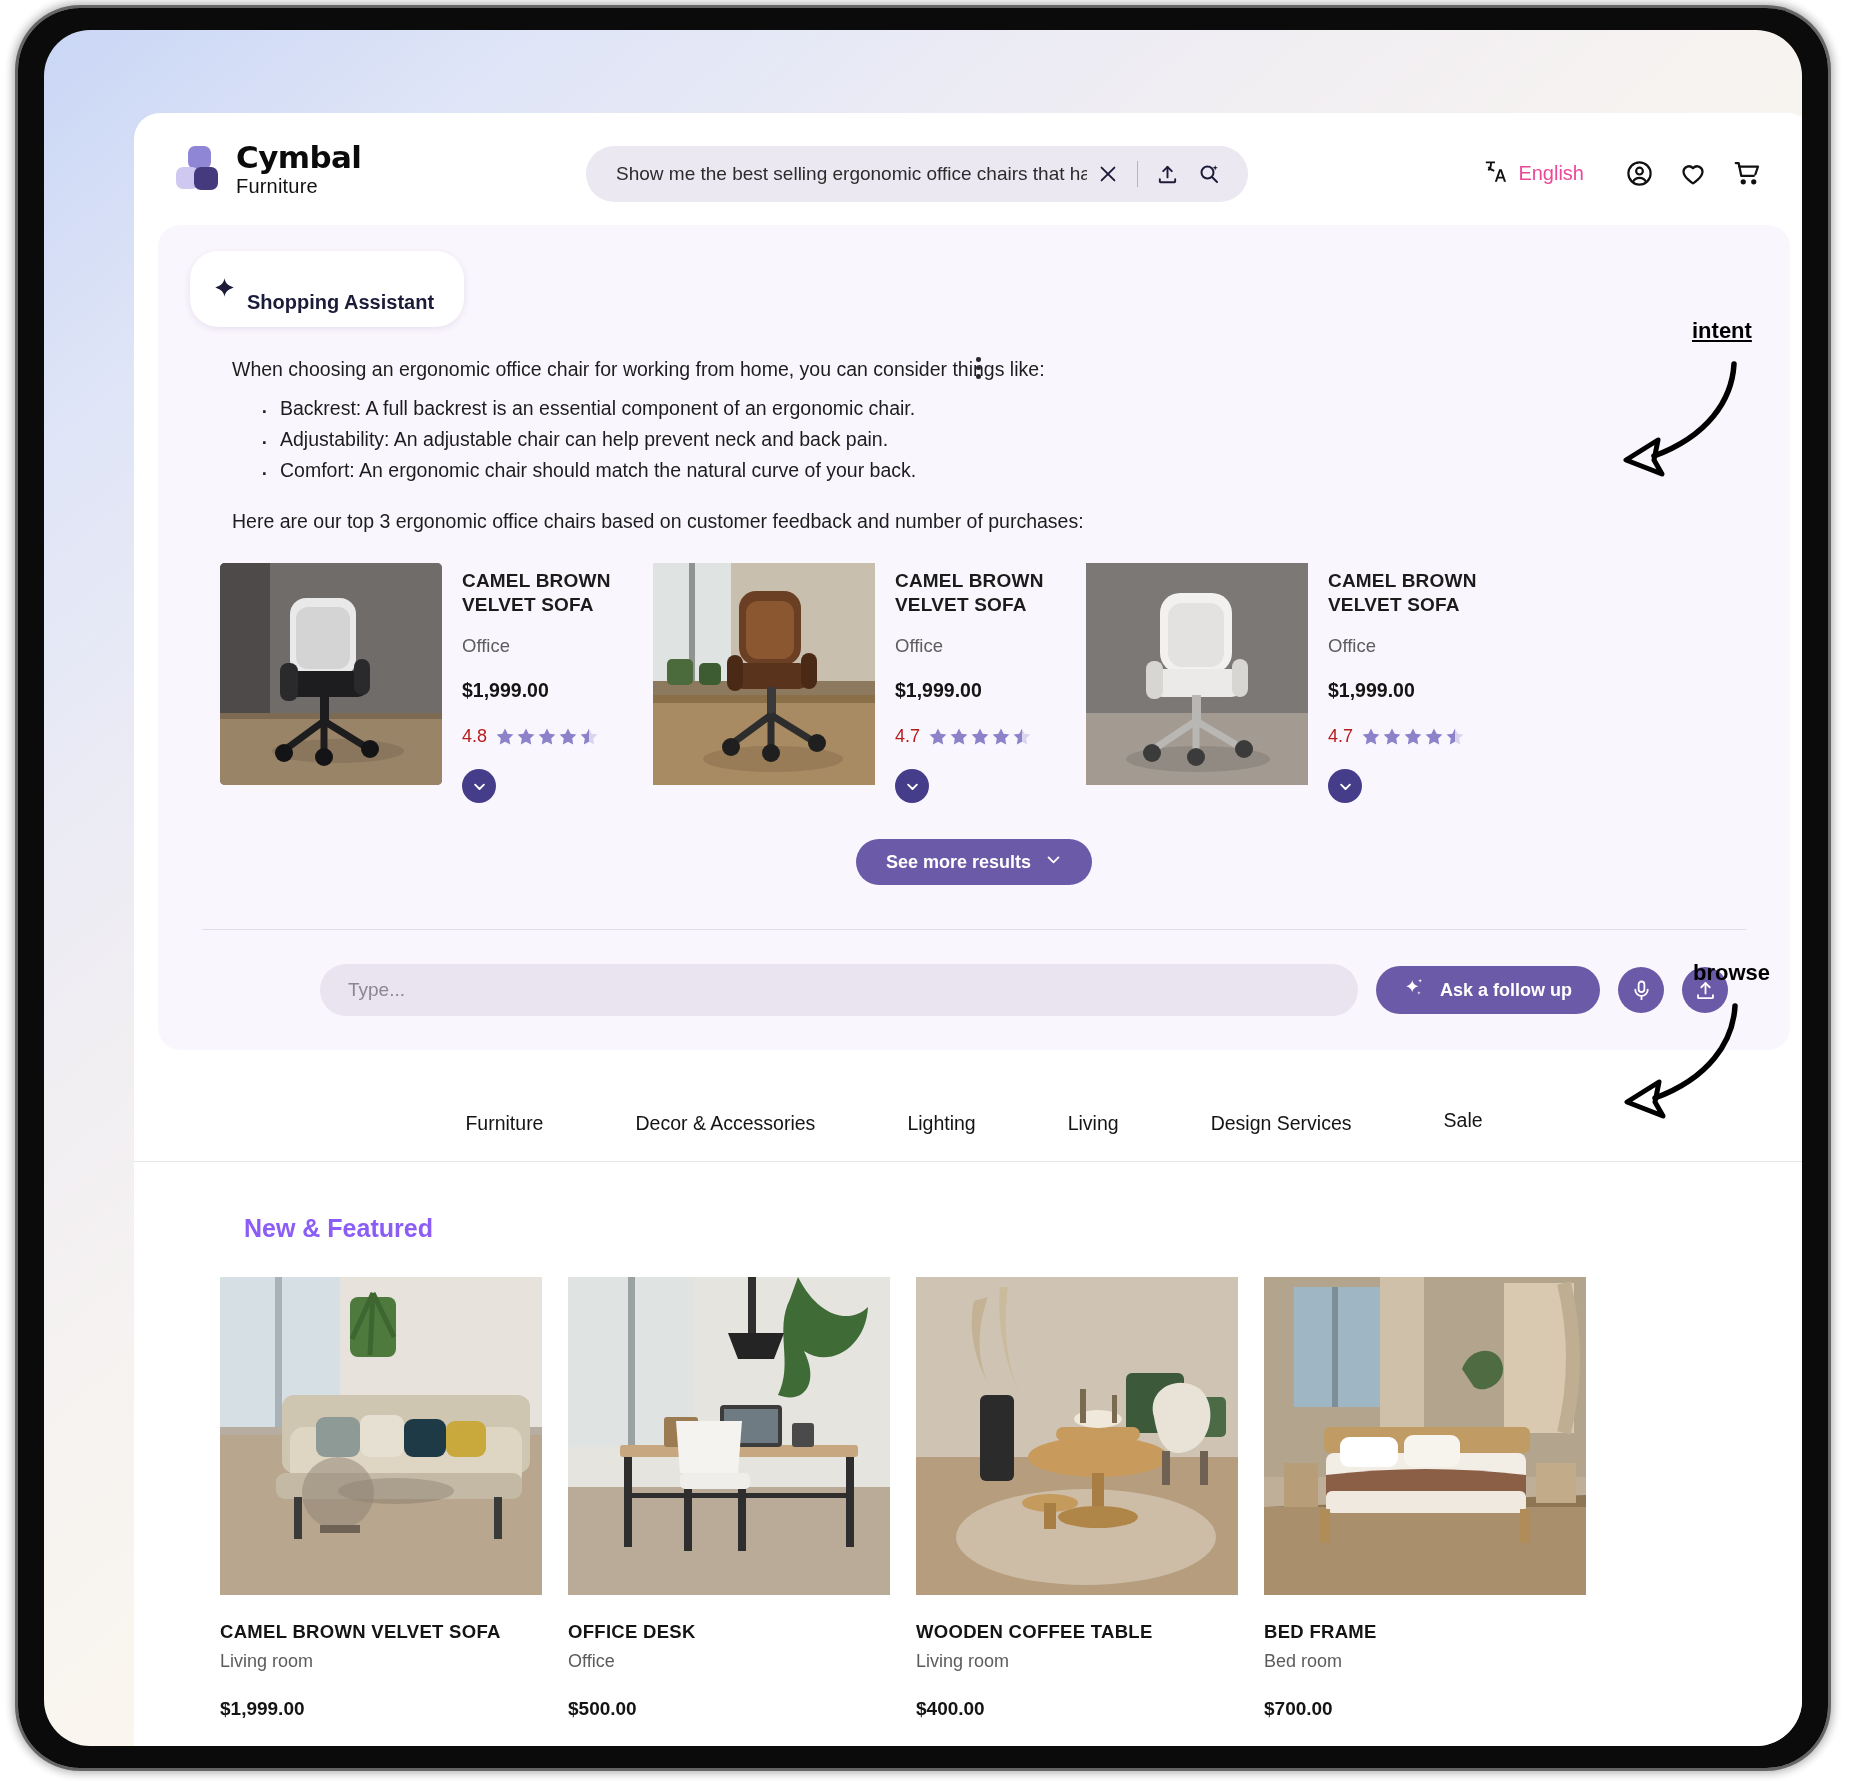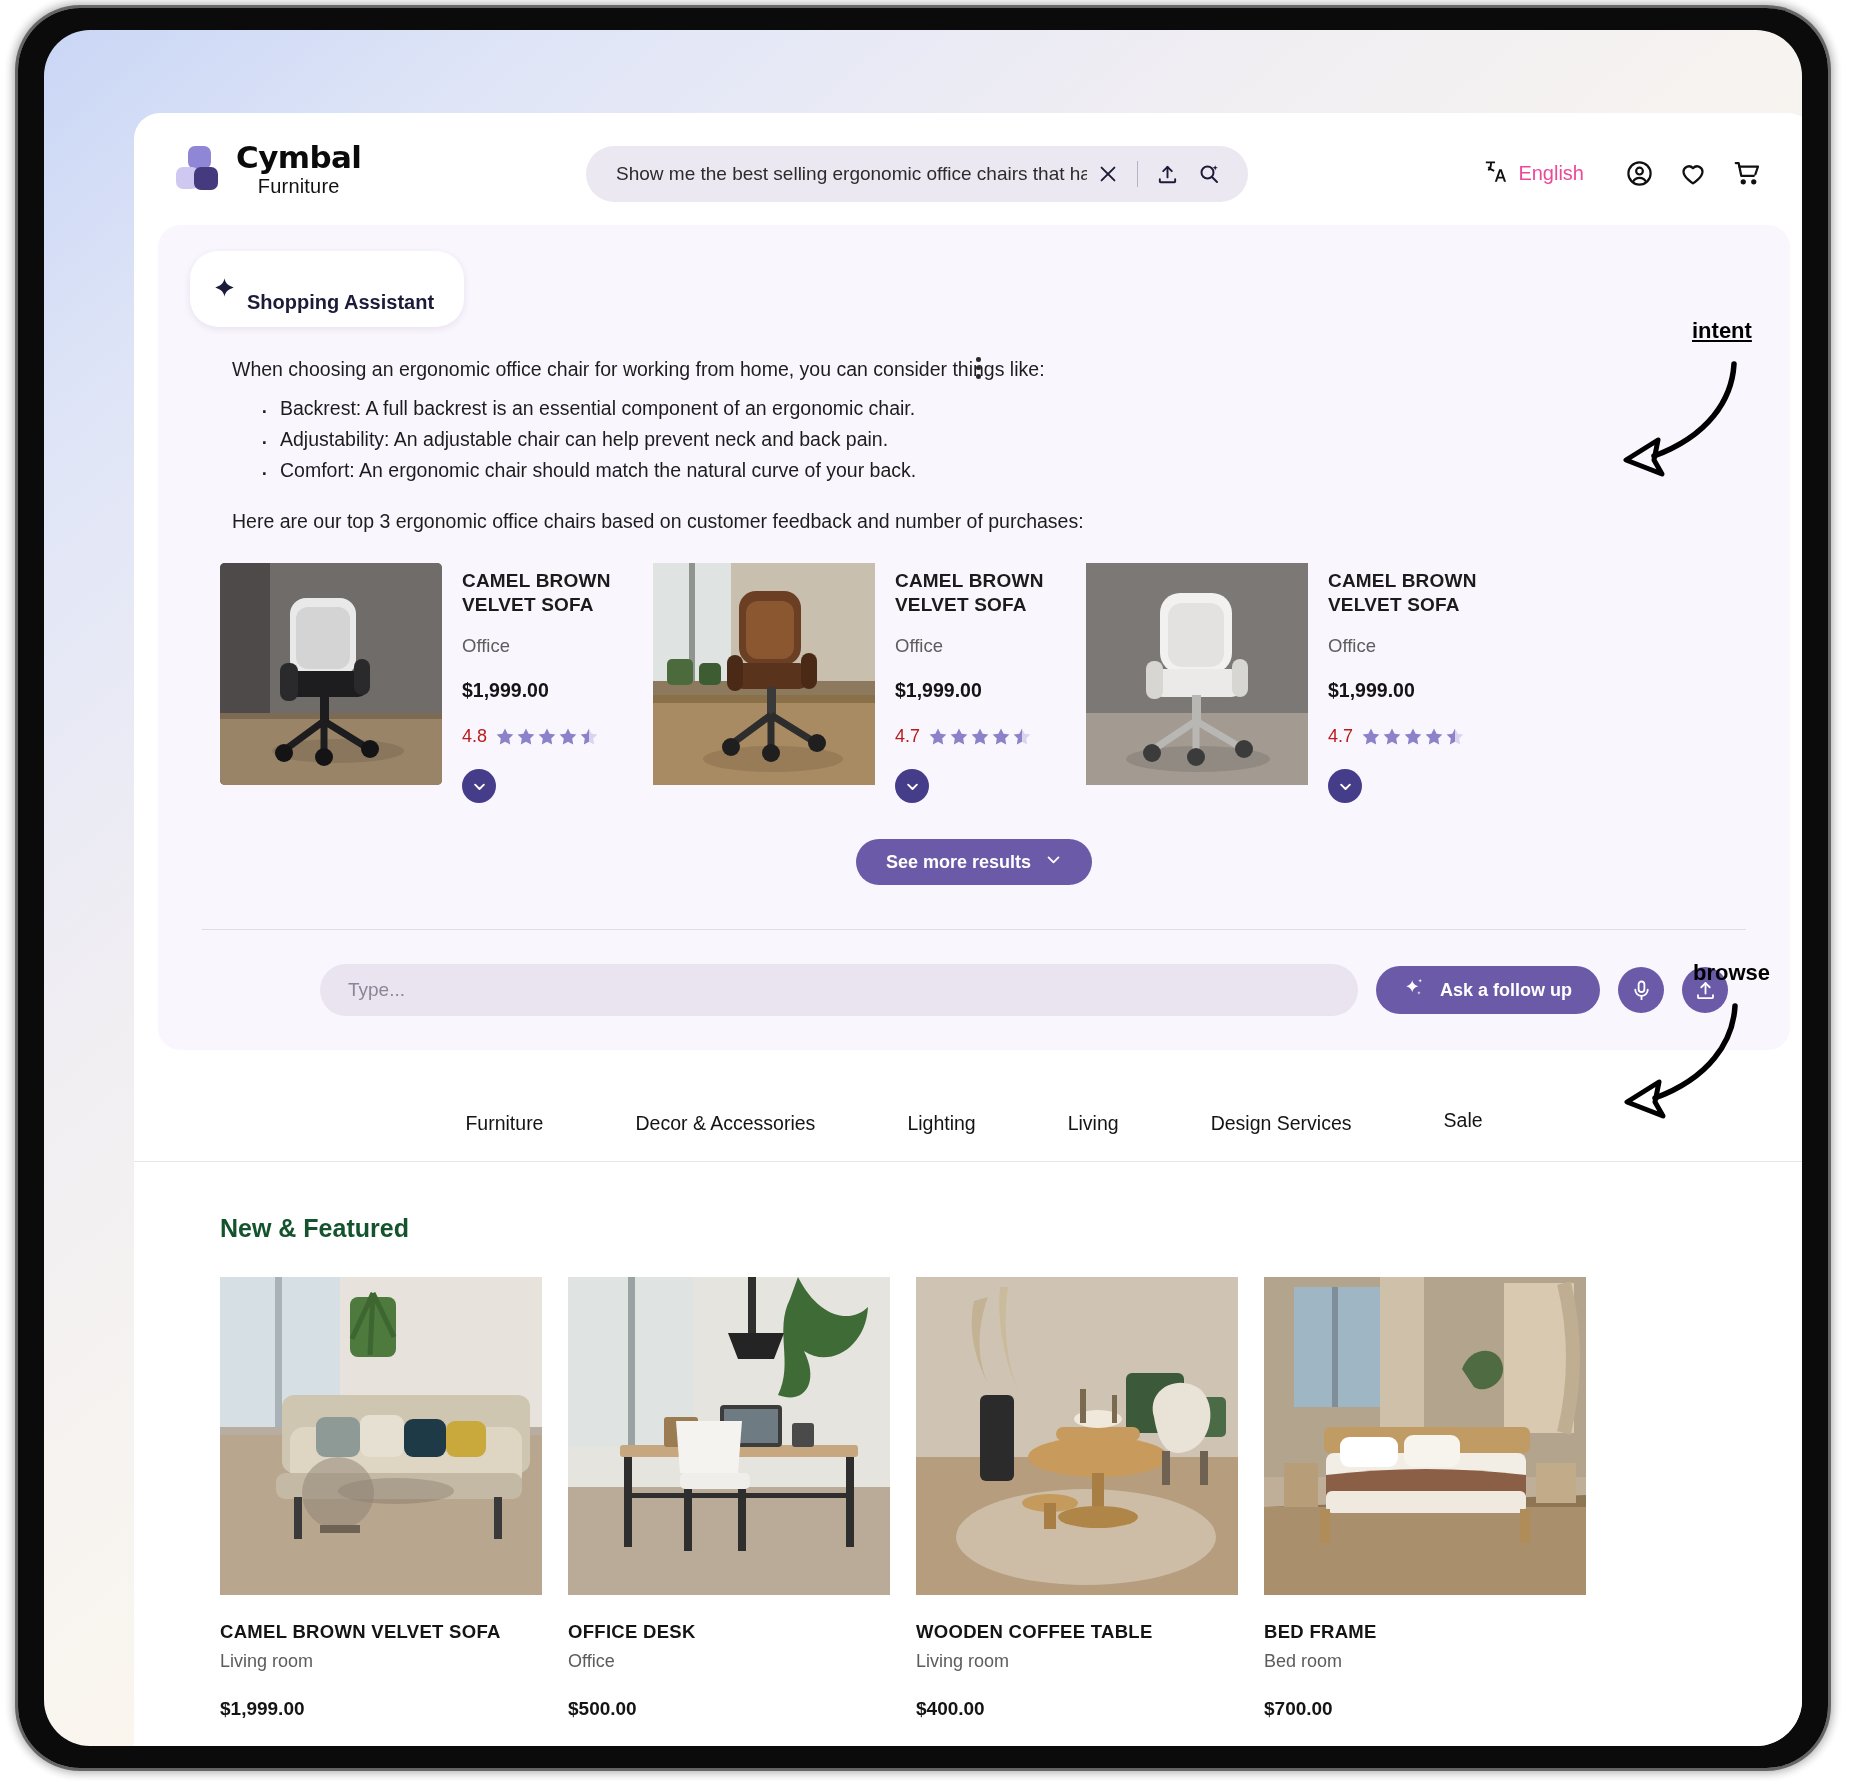--- a/index.html
+++ b/index.html
@@ -60,21 +60,21 @@
     display: flex; align-items: center;
     padding: 0 40px 0 40px;
     position: relative;
   }
   .logo-wrap { display: flex; align-items: center; gap: 14px; margin-left: 0; }
   .logo-mark { position: relative; width: 48px; height: 46px; flex: none; }
   .logo-mark i { position: absolute; display: block; border-radius: 7px; }
   .lm-top   { width: 23px; height: 23px; left: 14px;  top: 0px;  background: #8f86d6; }
   .lm-left  { width: 23px; height: 22px; left: 2px;   top: 21px; background: #cfc9f2; }
   .lm-right { width: 24px; height: 23px; left: 20px;  top: 21px; background: #453a7d; }
-  .logo-text { line-height: 1; text-align: center; }
+  .logo-text { line-height: 1; }
   .logo-brand {
     font-size: 31px; font-weight: 700; color: #0b0b0b;
     letter-spacing: -0.6px; font-family: "DejaVu Sans", sans-serif;
   }
   .logo-sub {
     font-size: 20px; color: #111; margin-top: 3px; letter-spacing: .2px;
     font-family: "Liberation Sans", sans-serif;
   }
 
   .searchbar {
@@ -196,21 +196,21 @@
     padding: 62px 0 26px 0;
     border-bottom: 1px solid #e6e6e6;
   }
   .nav-item {
     font-size: 19.5px; color: #141414; padding: 0 46px; cursor: pointer; white-space: nowrap;
   }
   .nav-item.raised { position: relative; top: -3px; }
 
   
   .featured { padding: 52px 86px 0 86px; }
-  .featured-title { font-size: 25px; font-weight: 700; color: #14532d; }
+  .featured-title { font-size: 25px; font-weight: 700; color: #8b5cf6; margin-left: 24px; }
   .feat-grid { display: flex; gap: 26px; margin-top: 34px; }
   .feat-card { width: 322px; }
   .feat-img {
     width: 322px; height: 318px; border-radius: 4px;
     background-size: cover; background-position: center;
   }
   .feat-name {
     font-size: 18.5px; font-weight: 700; color: #141414; margin-top: 26px; letter-spacing: .3px;
   }
   .feat-cat { font-size: 18px; color: #5c5c5c; margin-top: 8px; }

